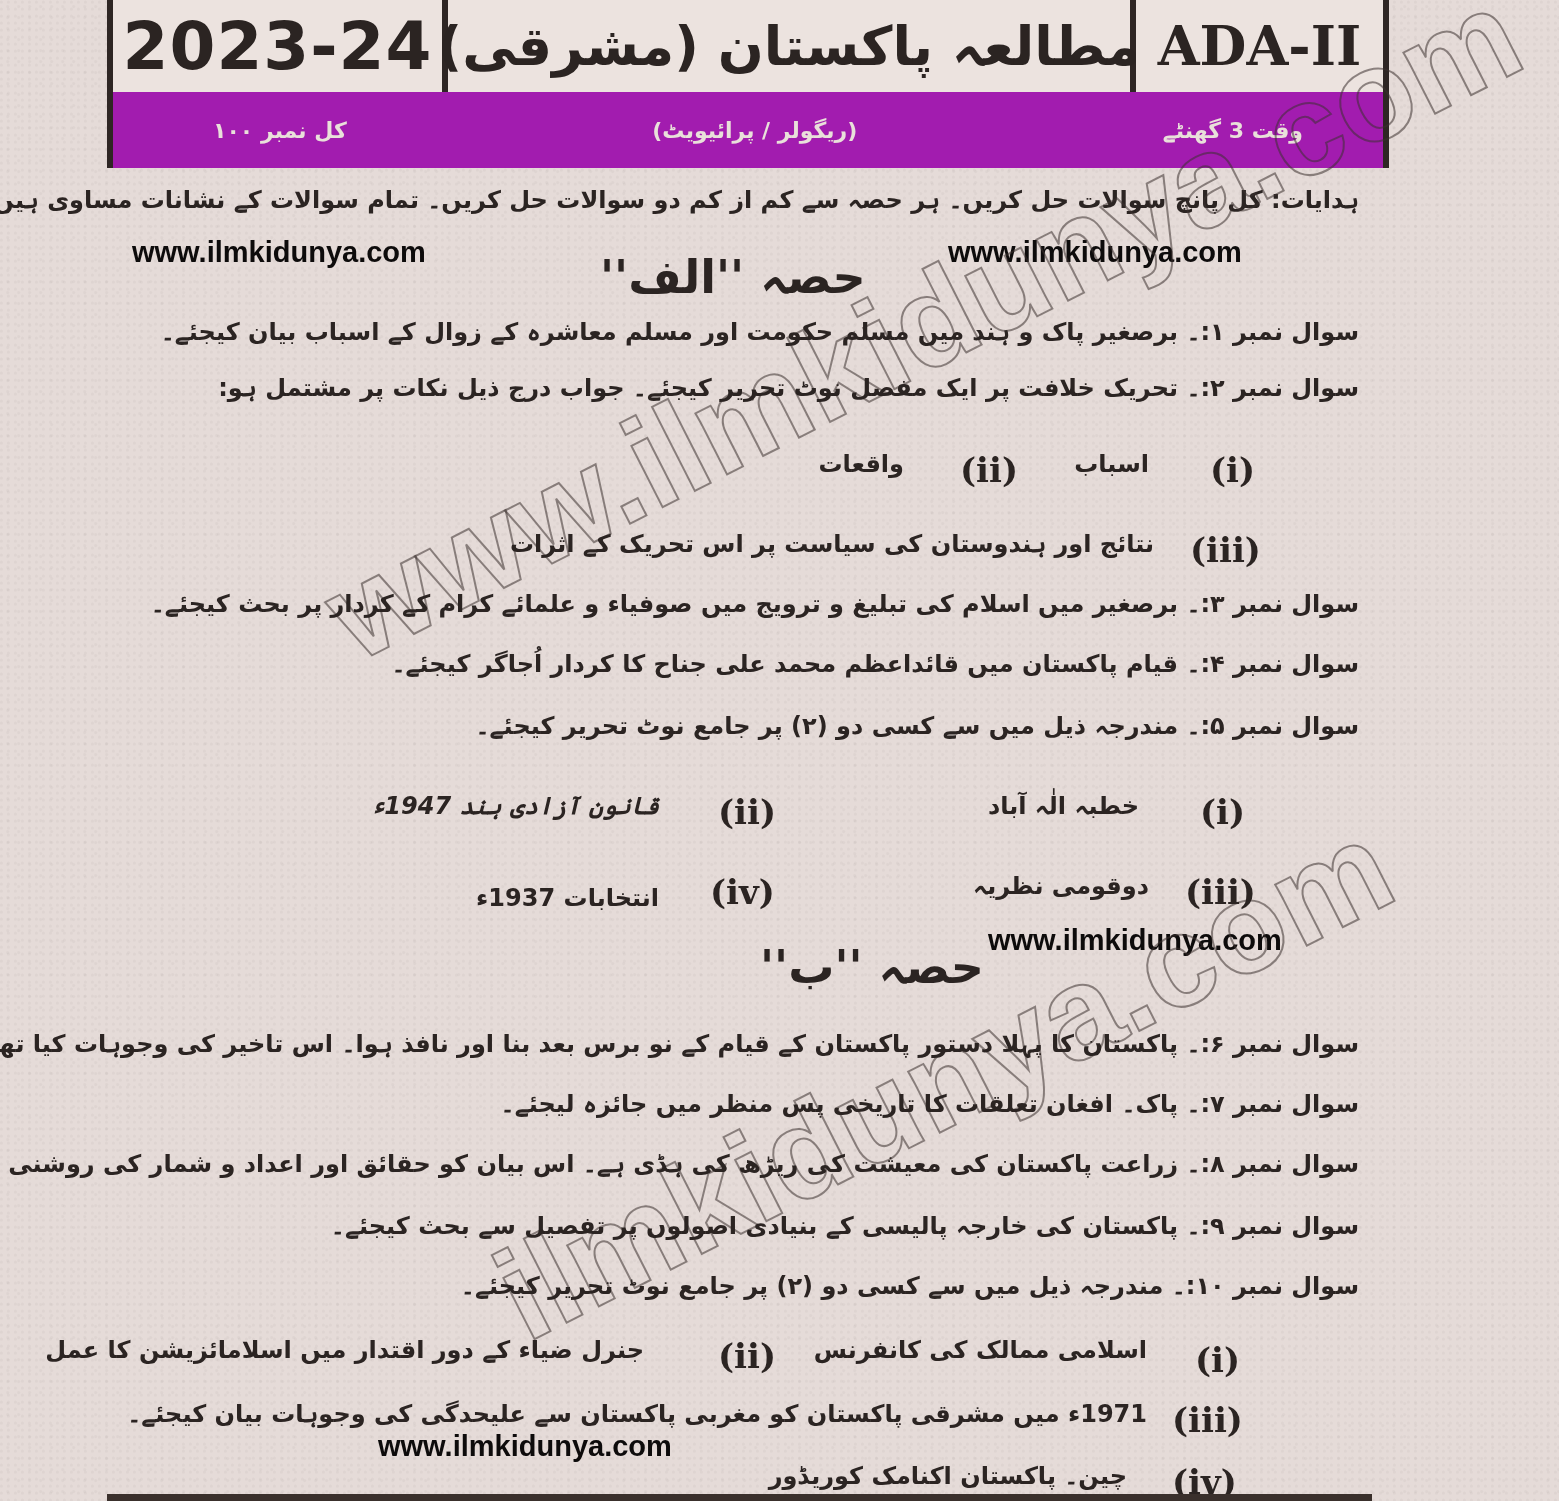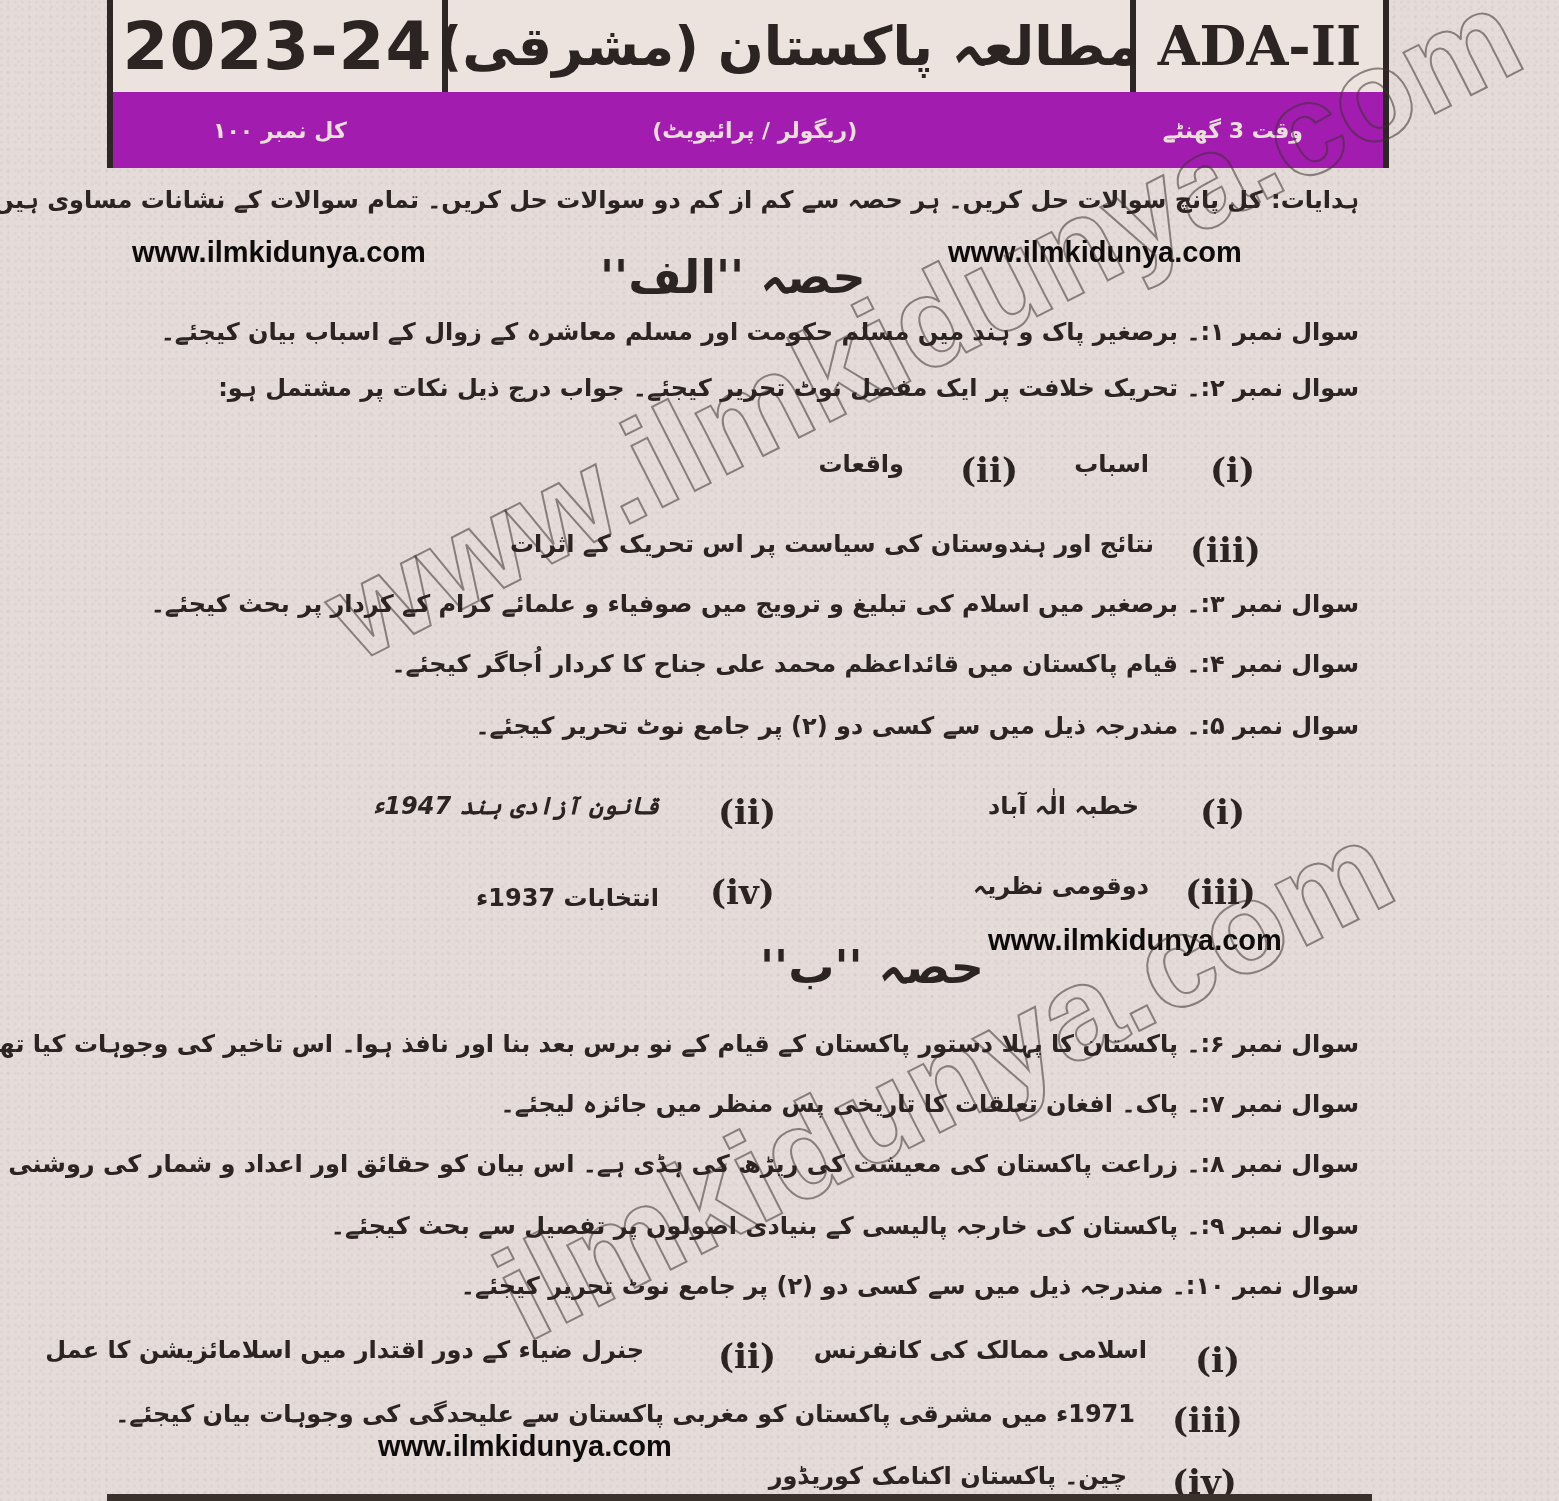--- a/index.html
+++ b/index.html
@@ -103,17 +103,17 @@
 <div class="abs urdu q" style="right:200px; top:1090px;">سوال نمبر ۷:۔ پاک۔ افغان تعلقات کا تاریخی پس منظر میں جائزہ لیجئے۔</div>
 <div class="abs urdu q" style="right:200px; top:1150px;">سوال نمبر ۸:۔ زراعت پاکستان کی معیشت کی ریڑھ کی ہڈی ہے۔ اس بیان کو حقائق اور اعداد و شمار کی روشنی میں واضح کیجئے۔</div>
 <div class="abs urdu q" style="right:200px; top:1212px;">سوال نمبر ۹:۔ پاکستان کی خارجہ پالیسی کے بنیادی اصولوں پر تفصیل سے بحث کیجئے۔</div>
 <div class="abs urdu q" style="right:200px; top:1272px;">سوال نمبر ۱۰:۔ مندرجہ ذیل میں سے کسی دو (۲) پر جامع نوٹ تحریر کیجئے۔</div>
 
 <div class="abs opt-num" style="left:1195px; top:1340px;">(i)</div>
 <div class="abs urdu opt" style="right:412px; top:1336px;text-align:right;">اسلامی ممالک کی کانفرنس</div>
 <div class="abs opt-num" style="left:718px; top:1336px;">(ii)</div>
 <div class="abs urdu opt" style="right:915px; top:1336px;">جنرل ضیاء کے دور اقتدار میں اسلامائزیشن کا عمل</div>
 <div class="abs opt-num" style="left:1172px; top:1400px;">(iii)</div>
-<div class="abs urdu opt" style="right:424px; top:1400px;">1971ء میں مشرقی پاکستان کو مغربی پاکستان سے علیحدگی کی وجوہات بیان کیجئے۔</div>
+<div class="abs urdu opt" style="right:412px; top:1400px;">1971ء میں مشرقی پاکستان کو مغربی پاکستان سے علیحدگی کی وجوہات بیان کیجئے۔</div>
 <div class="abs opt-num" style="left:1172px; top:1462px;">(iv)</div>
 <div class="abs urdu opt" style="right:432px; top:1462px;">چین۔ پاکستان اکنامک کوریڈور</div>
 
 <div class="abs bottom-rule"></div>
 
 </body></html>

